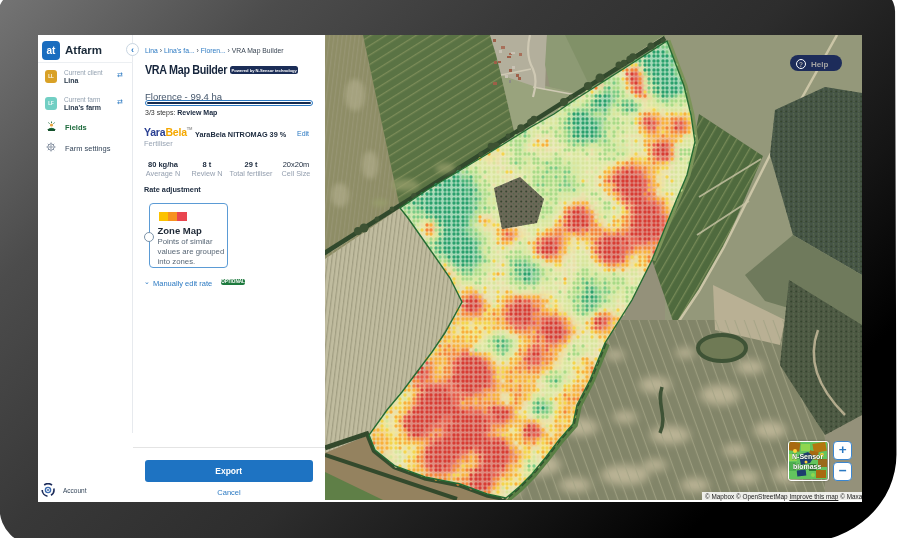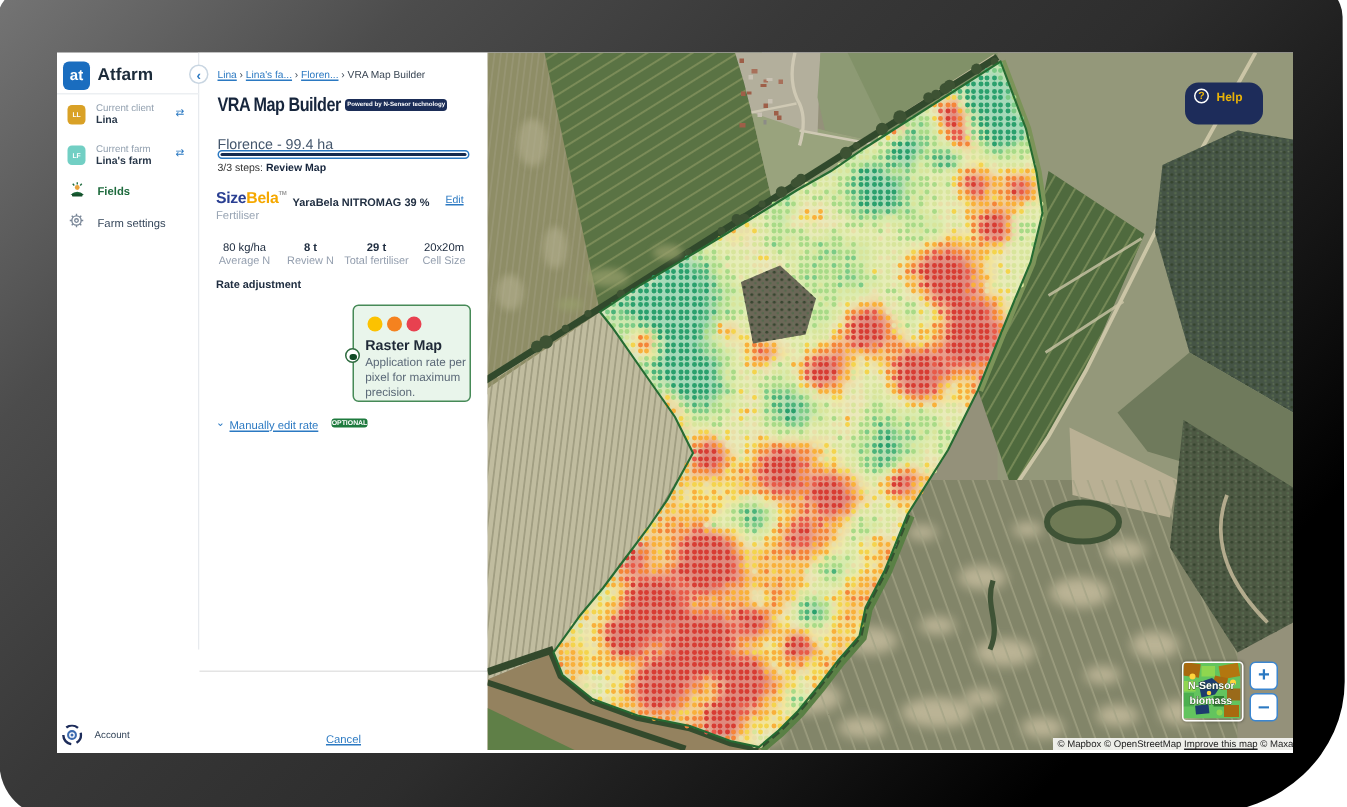--- a/index.html
+++ b/index.html
@@ -1,19 +1,19 @@
 <!DOCTYPE html>
 <html><head><meta charset="utf-8"><style>
 *{margin:0;padding:0;box-sizing:border-box}
 html,body{width:898px;height:538px;background:#fff;font-family:"Liberation Sans",sans-serif;overflow:hidden}
 #stage{position:relative;width:898px;height:538px}
 #bezel{position:absolute;left:-2px;top:-8px;width:897px;height:553px;transform:rotate(-.18deg);transform-origin:0 0;border-top-left-radius:22px;border-top-right-radius:22px;border-bottom-right-radius:95px 88px;border-bottom-left-radius:36px;background:linear-gradient(135deg,#757575 0%,#4c4c4c 20%,#383838 38%,#2d2d2d 55%,#151515 72%,#000 85%)}
 #screen{position:absolute;left:38px;top:35px;width:824px;height:467px;background:#fff;overflow:hidden}
 .abs{position:absolute}
-a{text-decoration:underline;color:#2b79c2}
+a{color:#2b79c2}
 </style></head><body>
 <div id="stage">
 <div id="bezel"></div>
 <div id="screen">
 
 <div class="abs" style="left:0;top:0;width:95px;height:398px;border-right:1px solid #e7eaee">
   <div class="abs" style="left:4px;top:6px;width:18px;height:19px;background:#1a6dbf;border-radius:4px;color:#fff;font-weight:bold;font-size:10px;text-align:center;line-height:19px">at</div>
   <div class="abs" style="left:27px;top:9px;font-size:11.5px;font-weight:bold;color:#1c2b3a">Atfarm</div>
   <div class="abs" style="left:0;top:27px;width:95px;border-top:1px solid #eceff2"></div>
 
@@ -63,52 +63,51 @@
   </div>
   <div class="abs" style="left:12px;top:27px;font-size:13px;font-weight:bold;color:#16253c;letter-spacing:-.4px;transform:scaleX(.83);transform-origin:left;white-space:nowrap">VRA Map Builder</div>
   <div class="abs" style="left:97px;top:31px;width:68px;height:8px;background:#1b2d57;border-radius:2.5px;color:#fff;font-size:5px;font-weight:bold;line-height:8px;white-space:nowrap"><span style="display:inline-block;transform:scale(.82);transform-origin:8px 4px">Powered by N-Sensor technology</span></div>
   <div class="abs" style="left:12px;top:56px;font-size:9.5px;color:#44566c">Florence - 99.4 ha</div>
 
   <div class="abs" style="left:12px;top:65px;width:168px;height:6px;border:1px solid #2b79c2;border-radius:3px;background:#fff">
     <div style="margin:1px;height:2px;background:#152a4e;border-radius:2px"></div>
   </div>
   <div class="abs" style="left:12px;top:74px;font-size:7px;color:#333">3/3 steps: <b style="color:#16253c">Review Map</b></div>
 
-  <div class="abs" style="left:11px;top:90.5px;font-size:10.5px;font-weight:bold;letter-spacing:-.2px"><span style="color:#2a3f92">Size</span><span style="color:#f5a800">Bela</span><span style="font-size:4px;color:#999;vertical-align:top">TM</span></div>
+  <div class="abs" style="left:11px;top:90.5px;font-size:10.5px;font-weight:bold;letter-spacing:-.2px"><span style="color:#2a3f92">Yara</span><span style="color:#f5a800">Bela</span><span style="font-size:4px;color:#999;vertical-align:top">TM</span></div>
   <div class="abs" style="left:62px;top:94.5px;font-size:7.3px;font-weight:bold;color:#212f42">YaraBela NITROMAG 39 %</div>
   <div class="abs" style="left:164px;top:94.5px;font-size:7px"><a>Edit</a></div>
   <div class="abs" style="left:11px;top:103.5px;font-size:7.5px;color:#98a4b3">Fertiliser</div>
 
-  <div class="abs" style="left:30px;top:124.5px;transform:translateX(-50%);font-size:7.5px;font-weight:normal;color:#202e41;white-space:nowrap">80 kg/ha</div>
+  <div class="abs" style="left:30px;top:124.5px;transform:translateX(-50%);font-size:7.5px;font-weight:bold;color:#202e41;white-space:nowrap">80 kg/ha</div>
   <div class="abs" style="left:30px;top:133.5px;transform:translateX(-50%);font-size:7.3px;color:#939eae;white-space:nowrap">Average N</div>
   <div class="abs" style="left:74px;top:124.5px;transform:translateX(-50%);font-size:7.5px;font-weight:bold;color:#202e41;white-space:nowrap">8 t</div>
   <div class="abs" style="left:74px;top:133.5px;transform:translateX(-50%);font-size:7.3px;color:#939eae;white-space:nowrap">Review N</div>
   <div class="abs" style="left:118px;top:124.5px;transform:translateX(-50%);font-size:7.5px;font-weight:bold;color:#202e41;white-space:nowrap">29 t</div>
   <div class="abs" style="left:118px;top:133.5px;transform:translateX(-50%);font-size:7.3px;color:#939eae;white-space:nowrap">Total fertiliser</div>
   <div class="abs" style="left:163px;top:124.5px;transform:translateX(-50%);font-size:7.5px;font-weight:normal;color:#202e41;white-space:nowrap">20x20m</div>
   <div class="abs" style="left:163px;top:133.5px;transform:translateX(-50%);font-size:7.3px;color:#939eae;white-space:nowrap">Cell Size</div>
 
   <div class="abs" style="left:11px;top:150px;font-size:7.3px;font-weight:bold;color:#202e41">Rate adjustment</div>
 
-  <div class="abs" style="left:101.5px;top:168px;width:79px;height:65px;border:1px solid #468a57;border-radius:4px;background:#e9f5eb">
-    <div class="abs" style="left:9px;top:7px;width:10px;height:10px;border-radius:50%;background:#fcc200"></div>
-    <div class="abs" style="left:22px;top:7px;width:10px;height:10px;border-radius:50%;background:#f5821f"></div>
-    <div class="abs" style="left:35px;top:7px;width:10px;height:10px;border-radius:50%;background:#e84150"></div>
-    <div class="abs" style="left:8px;top:21px;font-size:9.5px;font-weight:bold;color:#1f2937">Raster Map</div>
-    <div class="abs" style="left:8px;top:32.5px;font-size:7.8px;color:#5a6877;line-height:10.4px">Application rate per<br>pixel for maximum<br>precision.</div>
-    <div class="abs" style="left:-6px;top:28px;width:10px;height:10px;border-radius:50%;background:#fff;border:1.3px solid #2e6b3f">
-      <div class="abs" style="left:2.6px;top:2.6px;width:4.5px;height:4.5px;border-radius:50%;background:#124a26"></div>
-    </div>
+  <div class="abs" style="left:15.5px;top:168px;width:79px;height:65px;border:1px solid #5b9bd5;border-radius:4px;background:#fff">
+    <div class="abs" style="left:9px;top:8px;width:9.4px;height:9px;background:#fcc200"></div>
+    <div class="abs" style="left:18.4px;top:8px;width:9.4px;height:9px;background:#f79220"></div>
+    <div class="abs" style="left:27.8px;top:8px;width:9.4px;height:9px;background:#e9454f"></div>
+    <div class="abs" style="left:8px;top:21px;font-size:9.5px;font-weight:bold;color:#1f2937">Zone Map</div>
+    <div class="abs" style="left:8px;top:32.5px;font-size:7.8px;color:#5a6877;line-height:10.4px">Points of similar<br>values are grouped<br>into zones.</div>
+    <div class="abs" style="left:-6px;top:28px;width:10px;height:10px;border-radius:50%;background:#fff;border:1.3px solid #7c93a8"></div>
   </div>
 
   <div class="abs" style="left:11px;top:243px;font-size:7px;color:#2b79c2">⌄</div>
   <div class="abs" style="left:20px;top:243.5px;font-size:7.5px"><a>Manually edit rate</a></div>
   <div class="abs" style="left:88px;top:243.5px;width:24px;height:6.5px;background:#1e7a3e;border-radius:2px;color:#fff;font-size:4.6px;font-weight:bold;text-align:center;line-height:6.5px">OPTIONAL</div>
 
   <div class="abs" style="left:0;top:411.5px;width:192px;border-top:1px solid #e4e4e4"></div>
+  <div class="abs" style="left:11.5px;top:424.5px;width:168.5px;height:22.5px;background:#1e73c2;border-radius:3px;color:#fff;font-size:8.5px;font-weight:bold;text-align:center;line-height:22.5px">Export</div>
   <div class="abs" style="left:0;top:453px;width:192px;text-align:center;font-size:7.5px"><a>Cancel</a></div>
 </div>
 
 <svg width="537" height="465" viewBox="0 0 537 465" style="position:absolute;left:287px;top:0">
 <defs>
 <filter id="blur3" x="-20%" y="-20%" width="140%" height="140%">
             <feGaussianBlur stdDeviation="2.5"></feGaussianBlur>
           </filter>
 <filter id="blur4" x="-40%" y="-40%" width="180%" height="180%">
             <feGaussianBlur stdDeviation="4"></feGaussianBlur>
@@ -284,21 +283,21 @@
           <path stroke="#d8e59c" d="M315 35h0M293 39h0M320 44h0M298 48h0M320 48h0M275 53h0M298 53h0M320 53h0M262 57h0M271 57h0M302 61h0M307 61h0M324 61h0M253 66h0M258 66h0M311 66h0M315 66h0M324 66h0M329 66h0M249 70h0M253 70h0M324 70h0M329 70h0M333 70h0M338 70h0M351 70h0M360 70h0M235 75h0M289 75h0M315 75h0M333 75h0M342 75h0M347 75h0M351 75h0M356 75h0M364 75h0M231 79h0M235 79h0M240 79h0M289 79h0M293 79h0M307 79h0M311 79h0M222 84h0M226 84h0M231 84h0M284 84h0M298 84h0M302 84h0M307 84h0M213 88h0M222 88h0M226 88h0M231 88h0M302 88h0M209 93h0M218 93h0M222 93h0M231 93h0M289 93h0M298 93h0M302 93h0M307 93h0M204 97h0M209 97h0M213 97h0M226 97h0M235 97h0M284 97h0M293 97h0M302 97h0M307 97h0M311 97h0M209 101h0M218 101h0M226 101h0M284 101h0M293 101h0M298 101h0M360 101h0M364 101h0M369 101h0M204 106h0M226 106h0M231 106h0M289 106h0M293 106h0M302 106h0M360 106h0M364 106h0M369 106h0M178 110h0M182 110h0M200 110h0M226 110h0M231 110h0M235 110h0M240 110h0M267 110h0M271 110h0M293 110h0M298 110h0M311 110h0M351 110h0M356 110h0M360 110h0M364 110h0M369 110h0M178 115h0M182 115h0M200 115h0M213 115h0M218 115h0M235 115h0M253 115h0M262 115h0M271 115h0M275 115h0M293 115h0M298 115h0M302 115h0M311 115h0M315 115h0M351 115h0M182 119h0M186 119h0M213 119h0M218 119h0M222 119h0M226 119h0M235 119h0M240 119h0M249 119h0M253 119h0M258 119h0M271 119h0M284 119h0M289 119h0M302 119h0M351 119h0M169 124h0M178 124h0M182 124h0M200 124h0M204 124h0M218 124h0M222 124h0M226 124h0M240 124h0M244 124h0M249 124h0M253 124h0M258 124h0M267 124h0M271 124h0M293 124h0M298 124h0M351 124h0M360 124h0M364 124h0M151 128h0M155 128h0M160 128h0M169 128h0M178 128h0M182 128h0M204 128h0M240 128h0M249 128h0M253 128h0M258 128h0M262 128h0M267 128h0M271 128h0M275 128h0M280 128h0M347 128h0M351 128h0M356 128h0M360 128h0M146 133h0M155 133h0M160 133h0M164 133h0M169 133h0M173 133h0M182 133h0M186 133h0M191 133h0M200 133h0M204 133h0M209 133h0M218 133h0M249 133h0M253 133h0M258 133h0M262 133h0M267 133h0M275 133h0M351 133h0M356 133h0M360 133h0M155 137h0M164 137h0M169 137h0M178 137h0M191 137h0M195 137h0M200 137h0M204 137h0M249 137h0M253 137h0M258 137h0M271 137h0M347 137h0M351 137h0M356 137h0M360 137h0M164 142h0M169 142h0M173 142h0M191 142h0M204 142h0M253 142h0M258 142h0M262 142h0M267 142h0M347 142h0M351 142h0M356 142h0M360 142h0M155 146h0M164 146h0M169 146h0M173 146h0M178 146h0M200 146h0M204 146h0M253 146h0M267 146h0M342 146h0M351 146h0M356 146h0M173 150h0M262 150h0M267 150h0M342 150h0M347 150h0M351 150h0M164 155h0M169 155h0M222 155h0M253 155h0M258 155h0M262 155h0M267 155h0M275 155h0M338 155h0M342 155h0M347 155h0M351 155h0M356 155h0M169 159h0M235 159h0M240 159h0M244 159h0M249 159h0M253 159h0M262 159h0M275 159h0M351 159h0M164 164h0M169 164h0M222 164h0M235 164h0M240 164h0M244 164h0M262 164h0M267 164h0M271 164h0M347 164h0M351 164h0M164 168h0M169 168h0M226 168h0M267 168h0M275 168h0M231 173h0M235 173h0M271 173h0M275 173h0M293 173h0M347 173h0M169 177h0M173 177h0M231 177h0M275 177h0M280 177h0M284 177h0M293 177h0M169 182h0M173 182h0M222 182h0M226 182h0M275 182h0M284 182h0M97 186h0M102 186h0M173 186h0M213 186h0M218 186h0M222 186h0M226 186h0M284 186h0M93 190h0M151 190h0M155 190h0M200 190h0M204 190h0M209 190h0M213 190h0M218 190h0M222 190h0M226 190h0M93 195h0M155 195h0M204 195h0M209 195h0M218 195h0M111 199h0M160 199h0M164 199h0M209 199h0M102 204h0M164 204h0M200 204h0M164 208h0M169 208h0M191 208h0M200 208h0M160 213h0M173 213h0M182 213h0M191 213h0M195 213h0M200 213h0M244 213h0M160 217h0M169 217h0M178 217h0M182 217h0M200 217h0M204 217h0M244 217h0M253 217h0M258 217h0M164 222h0M169 222h0M173 222h0M178 222h0M253 222h0M258 222h0M262 222h0M173 226h0M182 226h0M209 226h0M213 226h0M218 226h0M244 226h0M253 226h0M258 226h0M262 226h0M160 230h0M164 230h0M169 230h0M182 230h0M240 230h0M253 230h0M258 230h0M262 230h0M267 230h0M160 235h0M164 235h0M169 235h0M173 235h0M178 235h0M182 235h0M222 235h0M244 235h0M253 235h0M267 235h0M271 235h0M307 235h0M311 235h0M182 239h0M222 239h0M226 239h0M231 239h0M235 239h0M244 239h0M249 239h0M267 239h0M275 239h0M280 239h0M284 239h0M293 239h0M298 239h0M302 239h0M307 239h0M311 239h0M133 244h0M151 244h0M160 244h0M173 244h0M178 244h0M182 244h0M218 244h0M226 244h0M235 244h0M244 244h0M249 244h0M275 244h0M284 244h0M302 244h0M311 244h0M315 244h0M133 248h0M138 248h0M142 248h0M146 248h0M160 248h0M164 248h0M169 248h0M182 248h0M218 248h0M222 248h0M226 248h0M244 248h0M302 248h0M311 248h0M133 253h0M151 253h0M155 253h0M169 253h0M173 253h0M186 253h0M191 253h0M204 253h0M213 253h0M222 253h0M226 253h0M231 253h0M244 253h0M289 253h0M298 253h0M155 257h0M195 257h0M209 257h0M213 257h0M293 257h0M298 257h0M231 262h0M235 262h0M240 262h0M284 262h0M289 262h0M293 262h0M298 262h0M307 262h0M169 266h0M226 266h0M235 266h0M240 266h0M244 266h0M289 266h0M298 266h0M169 271h0M226 271h0M240 271h0M244 271h0M280 271h0M284 271h0M289 271h0M302 271h0M240 275h0M244 275h0M289 275h0M244 279h0M249 279h0M267 279h0M293 279h0M298 279h0M253 284h0M258 284h0M258 288h0M253 293h0M169 297h0M173 297h0M178 297h0M164 302h0M182 302h0M258 302h0M262 302h0M160 306h0M191 306h0M249 306h0M253 306h0M258 306h0M262 306h0M267 306h0M271 306h0M151 311h0M155 311h0M160 311h0M191 311h0M244 311h0M253 311h0M267 311h0M271 311h0M155 315h0M160 315h0M164 315h0M186 315h0M244 315h0M253 315h0M258 315h0M262 315h0M267 315h0M169 319h0M182 319h0M186 319h0M258 319h0M267 319h0M173 324h0M178 324h0M182 324h0M240 324h0M249 324h0M240 328h0M244 328h0M240 333h0M244 333h0M235 337h0M244 337h0M218 342h0M240 342h0M213 346h0M218 346h0M244 346h0M222 351h0M235 351h0M218 355h0M222 355h0M226 355h0M231 355h0M235 355h0M75 360h0M209 360h0M213 360h0M222 360h0M226 360h0M80 364h0M209 364h0M222 364h0M204 368h0M204 373h0M204 377h0M209 382h0M62 386h0M62 391h0M222 391h0M71 417h0M75 417h0M209 417h0M66 422h0M75 422h0M209 422h0M71 426h0M75 426h0M200 426h0M209 426h0M200 431h0M200 435h0M200 440h0M204 440h0M178 453h0M182 457h0M186 457h0"></path>
           <path stroke="#e9dfa8" d="M298 39h0M302 57h0M258 61h0M320 66h0M320 70h0M320 75h0M324 75h0M338 75h0M360 75h0M338 79h0M311 93h0M213 101h0M222 101h0M302 101h0M307 101h0M311 101h0M315 101h0M209 106h0M218 106h0M307 106h0M315 106h0M204 110h0M302 110h0M307 110h0M315 110h0M204 115h0M209 115h0M222 115h0M226 115h0M231 115h0M267 115h0M307 115h0M169 119h0M173 119h0M244 119h0M267 119h0M307 119h0M315 119h0M320 119h0M160 124h0M164 124h0M173 124h0M262 124h0M302 124h0M164 128h0M173 128h0M284 128h0M289 128h0M178 133h0M271 133h0M280 133h0M347 133h0M173 137h0M262 137h0M267 137h0M275 137h0M338 137h0M342 137h0M160 142h0M178 142h0M182 142h0M186 142h0M195 142h0M271 142h0M333 142h0M338 142h0M182 146h0M262 146h0M271 146h0M275 146h0M333 146h0M338 146h0M169 150h0M271 150h0M338 150h0M356 150h0M271 155h0M333 155h0M258 159h0M280 159h0M333 159h0M338 159h0M249 164h0M253 164h0M258 164h0M280 164h0M284 164h0M235 168h0M244 168h0M271 168h0M289 168h0M347 168h0M267 173h0M235 177h0M271 177h0M289 177h0M160 182h0M164 182h0M231 182h0M271 182h0M293 182h0M169 186h0M275 186h0M280 186h0M97 190h0M164 190h0M280 190h0M160 195h0M164 195h0M169 195h0M195 195h0M200 195h0M97 199h0M169 199h0M195 199h0M200 199h0M204 199h0M169 204h0M195 204h0M204 204h0M209 204h0M249 204h0M249 208h0M258 208h0M169 213h0M186 213h0M204 213h0M249 213h0M258 213h0M173 217h0M249 217h0M262 217h0M240 222h0M244 222h0M249 222h0M311 222h0M178 226h0M240 226h0M249 226h0M267 226h0M307 226h0M311 226h0M173 230h0M218 230h0M222 230h0M226 230h0M244 230h0M249 230h0M271 230h0M307 230h0M124 235h0M231 235h0M235 235h0M240 235h0M249 235h0M275 235h0M293 235h0M302 235h0M315 235h0M129 239h0M164 239h0M240 239h0M315 239h0M164 244h0M307 244h0M173 248h0M178 248h0M231 248h0M235 248h0M307 248h0M138 253h0M164 253h0M178 253h0M182 253h0M218 253h0M235 253h0M240 253h0M164 257h0M169 257h0M178 257h0M191 257h0M200 257h0M204 257h0M218 257h0M222 257h0M226 257h0M231 257h0M240 257h0M160 262h0M164 262h0M169 262h0M218 262h0M222 262h0M164 266h0M293 266h0M222 271h0M235 271h0M293 271h0M298 271h0M235 275h0M275 275h0M284 275h0M298 275h0M289 279h0M249 284h0M262 284h0M146 288h0M249 288h0M253 288h0M133 293h0M146 293h0M155 293h0M258 293h0M133 297h0M160 297h0M182 297h0M253 297h0M262 297h0M160 302h0M186 302h0M191 302h0M249 302h0M271 302h0M155 306h0M275 306h0M262 311h0M275 311h0M146 315h0M191 315h0M240 315h0M271 315h0M235 319h0M240 319h0M262 319h0M271 319h0M169 324h0M235 324h0M253 324h0M267 324h0M173 328h0M182 328h0M231 328h0M235 328h0M253 328h0M271 328h0M231 333h0M235 333h0M258 333h0M222 337h0M249 337h0M244 342h0M249 342h0M258 342h0M178 346h0M240 346h0M213 351h0M218 351h0M84 360h0M178 360h0M182 360h0M218 360h0M231 360h0M178 364h0M182 364h0M71 368h0M182 368h0M200 368h0M231 368h0M200 373h0M231 373h0M71 377h0M195 377h0M57 382h0M66 382h0M204 382h0M226 382h0M66 386h0M218 386h0M222 386h0M226 386h0M53 391h0M66 391h0M218 391h0M66 395h0M71 395h0M186 395h0M222 395h0M71 400h0M226 400h0M191 408h0M80 413h0M89 413h0M195 413h0M209 413h0M213 413h0M62 417h0M66 417h0M84 417h0M62 422h0M71 422h0M80 422h0M213 422h0M66 426h0M213 426h0M71 431h0M80 431h0M213 431h0M195 435h0M191 444h0M186 453h0M191 453h0M169 457h0M178 457h0M178 462h0M182 462h0"></path>
           <path stroke="#e85a48" d="M302 39h0M311 39h0M311 44h0M307 48h0M311 53h0M315 53h0M311 57h0M315 57h0M320 84h0M324 84h0M320 88h0M329 88h0M351 88h0M356 88h0M324 93h0M329 93h0M356 93h0M329 110h0M342 110h0M329 115h0M342 115h0M329 119h0M333 124h0M338 124h0M342 124h0M298 133h0M307 133h0M293 137h0M298 137h0M311 137h0M315 137h0M289 142h0M315 142h0M284 146h0M320 146h0M320 150h0M289 155h0M320 155h0M298 159h0M324 159h0M298 164h0M320 164h0M302 168h0M307 168h0M324 168h0M329 168h0M253 173h0M258 173h0M302 173h0M307 173h0M333 173h0M244 177h0M258 177h0M307 177h0M333 177h0M240 182h0M262 182h0M307 182h0M338 182h0M262 186h0M307 186h0M338 186h0M240 190h0M338 190h0M244 195h0M253 195h0M262 195h0M307 195h0M338 195h0M182 199h0M280 199h0M293 199h0M302 199h0M218 204h0M222 204h0M226 204h0M231 204h0M275 204h0M302 204h0M307 204h0M311 204h0M329 204h0M333 204h0M213 208h0M218 208h0M231 208h0M271 208h0M298 208h0M307 208h0M311 208h0M315 208h0M320 208h0M213 213h0M298 213h0M302 213h0M307 213h0M213 217h0M231 217h0M271 217h0M298 217h0M329 217h0M222 222h0M275 222h0M298 222h0M280 226h0M284 226h0M289 226h0M293 226h0M298 226h0M146 262h0M138 266h0M191 266h0M200 266h0M204 266h0M138 271h0M155 271h0M182 271h0M186 271h0M142 275h0M151 275h0M209 275h0M213 275h0M182 279h0M182 284h0M186 284h0M218 284h0M222 284h0M226 284h0M231 284h0M271 284h0M280 284h0M186 288h0M191 288h0M195 288h0M204 288h0M209 288h0M218 288h0M235 288h0M280 288h0M191 293h0M195 293h0M200 293h0M271 293h0M275 293h0M213 297h0M218 297h0M240 297h0M213 302h0M213 306h0M222 306h0M226 306h0M231 306h0M209 311h0M213 311h0M222 311h0M204 315h0M209 315h0M213 315h0M222 315h0M138 319h0M142 319h0M204 319h0M133 324h0M155 324h0M200 324h0M209 324h0M213 324h0M102 328h0M129 328h0M160 328h0M204 328h0M209 328h0M213 328h0M129 333h0M204 333h0M102 337h0M129 337h0M164 337h0M89 342h0M93 342h0M97 342h0M102 342h0M164 342h0M97 346h0M124 346h0M164 346h0M93 351h0M97 351h0M102 351h0M106 351h0M111 351h0M115 351h0M120 351h0M124 351h0M129 351h0M164 351h0M124 355h0M129 355h0M133 355h0M151 355h0M155 355h0M93 360h0M124 360h0M129 360h0M133 360h0M138 360h0M142 360h0M146 360h0M93 364h0M129 364h0M133 364h0M138 364h0M93 368h0M129 368h0M133 368h0M89 373h0M133 373h0M146 373h0M164 373h0M173 373h0M178 373h0M84 377h0M142 377h0M146 377h0M151 377h0M155 377h0M164 377h0M80 382h0M120 382h0M124 382h0M160 382h0M164 382h0M169 382h0M182 382h0M80 386h0M115 386h0M120 386h0M124 386h0M164 386h0M169 386h0M173 386h0M178 386h0M106 391h0M111 391h0M115 391h0M120 391h0M164 391h0M209 391h0M102 395h0M106 395h0M120 395h0M164 395h0M213 395h0M84 400h0M97 400h0M102 400h0M111 400h0M120 400h0M124 400h0M160 400h0M200 400h0M209 400h0M213 400h0M106 404h0M111 404h0M115 404h0M164 404h0M169 404h0M173 404h0M106 408h0M102 413h0M151 413h0M182 413h0M138 417h0M142 417h0M151 417h0M133 422h0M182 422h0M102 426h0M129 426h0M155 426h0M182 426h0M102 431h0M124 431h0M155 431h0M106 435h0M120 435h0M124 435h0M146 435h0M169 435h0M173 435h0M178 435h0M169 440h0M173 440h0M146 453h0M151 453h0"></path>
           <path stroke="#d83c33" d="M307 39h0M307 44h0M311 48h0M324 88h0M351 93h0M333 110h0M338 110h0M333 115h0M338 115h0M333 119h0M338 119h0M342 119h0M302 137h0M307 137h0M293 142h0M298 142h0M302 142h0M307 142h0M311 142h0M289 146h0M293 146h0M298 146h0M302 146h0M307 146h0M311 146h0M315 146h0M293 150h0M298 150h0M302 150h0M307 150h0M311 150h0M315 150h0M293 155h0M298 155h0M302 155h0M307 155h0M311 155h0M315 155h0M302 159h0M307 159h0M311 159h0M315 159h0M302 164h0M307 164h0M311 164h0M315 164h0M311 168h0M315 168h0M320 168h0M311 173h0M315 173h0M320 173h0M324 173h0M329 173h0M249 177h0M253 177h0M311 177h0M315 177h0M320 177h0M324 177h0M329 177h0M244 182h0M249 182h0M253 182h0M258 182h0M311 182h0M315 182h0M320 182h0M324 182h0M329 182h0M333 182h0M244 186h0M249 186h0M253 186h0M258 186h0M311 186h0M315 186h0M320 186h0M324 186h0M329 186h0M333 186h0M244 190h0M249 190h0M253 190h0M258 190h0M262 190h0M307 190h0M311 190h0M315 190h0M320 190h0M324 190h0M329 190h0M333 190h0M249 195h0M311 195h0M315 195h0M320 195h0M324 195h0M329 195h0M333 195h0M307 199h0M311 199h0M315 199h0M320 199h0M324 199h0M329 199h0M333 199h0M280 204h0M284 204h0M289 204h0M293 204h0M298 204h0M315 204h0M320 204h0M324 204h0M222 208h0M226 208h0M275 208h0M280 208h0M284 208h0M289 208h0M293 208h0M302 208h0M218 213h0M222 213h0M226 213h0M231 213h0M275 213h0M280 213h0M284 213h0M289 213h0M293 213h0M218 217h0M222 217h0M226 217h0M275 217h0M280 217h0M284 217h0M289 217h0M293 217h0M280 222h0M284 222h0M289 222h0M293 222h0M142 266h0M146 266h0M151 266h0M195 266h0M142 271h0M146 271h0M151 271h0M191 271h0M195 271h0M200 271h0M204 271h0M146 275h0M186 275h0M191 275h0M195 275h0M200 275h0M204 275h0M186 279h0M191 279h0M195 279h0M200 279h0M204 279h0M191 284h0M195 284h0M200 284h0M204 284h0M275 284h0M200 288h0M222 288h0M226 288h0M231 288h0M271 288h0M275 288h0M218 293h0M222 293h0M226 293h0M231 293h0M235 293h0M222 297h0M226 297h0M231 297h0M235 297h0M222 302h0M226 302h0M231 302h0M235 302h0M209 319h0M213 319h0M138 324h0M142 324h0M146 324h0M151 324h0M204 324h0M133 328h0M138 328h0M142 328h0M146 328h0M151 328h0M155 328h0M97 333h0M133 333h0M138 333h0M142 333h0M146 333h0M151 333h0M155 333h0M160 333h0M93 337h0M97 337h0M133 337h0M138 337h0M142 337h0M146 337h0M151 337h0M155 337h0M160 337h0M129 342h0M133 342h0M138 342h0M142 342h0M146 342h0M151 342h0M155 342h0M160 342h0M129 346h0M133 346h0M138 346h0M142 346h0M146 346h0M151 346h0M155 346h0M160 346h0M133 351h0M138 351h0M142 351h0M146 351h0M151 351h0M155 351h0M160 351h0M97 355h0M102 355h0M106 355h0M111 355h0M115 355h0M120 355h0M138 355h0M142 355h0M146 355h0M97 360h0M102 360h0M106 360h0M111 360h0M115 360h0M120 360h0M97 364h0M102 364h0M106 364h0M111 364h0M115 364h0M120 364h0M124 364h0M97 368h0M102 368h0M106 368h0M111 368h0M115 368h0M120 368h0M124 368h0M93 373h0M97 373h0M102 373h0M106 373h0M111 373h0M115 373h0M120 373h0M124 373h0M129 373h0M169 373h0M89 377h0M93 377h0M97 377h0M102 377h0M106 377h0M111 377h0M115 377h0M120 377h0M124 377h0M129 377h0M133 377h0M138 377h0M169 377h0M173 377h0M178 377h0M182 377h0M84 382h0M89 382h0M93 382h0M97 382h0M102 382h0M106 382h0M111 382h0M115 382h0M129 382h0M133 382h0M138 382h0M142 382h0M146 382h0M151 382h0M155 382h0M173 382h0M178 382h0M84 386h0M89 386h0M93 386h0M97 386h0M102 386h0M106 386h0M111 386h0M129 386h0M133 386h0M138 386h0M142 386h0M146 386h0M151 386h0M155 386h0M160 386h0M80 391h0M84 391h0M89 391h0M93 391h0M97 391h0M102 391h0M124 391h0M129 391h0M133 391h0M138 391h0M142 391h0M146 391h0M151 391h0M155 391h0M160 391h0M204 391h0M84 395h0M89 395h0M93 395h0M97 395h0M124 395h0M129 395h0M133 395h0M138 395h0M142 395h0M146 395h0M151 395h0M155 395h0M160 395h0M200 395h0M204 395h0M209 395h0M89 400h0M93 400h0M129 400h0M133 400h0M138 400h0M142 400h0M146 400h0M151 400h0M155 400h0M204 400h0M120 404h0M124 404h0M129 404h0M133 404h0M138 404h0M142 404h0M146 404h0M151 404h0M155 404h0M160 404h0M111 408h0M115 408h0M120 408h0M124 408h0M129 408h0M133 408h0M138 408h0M142 408h0M146 408h0M151 408h0M155 408h0M160 408h0M164 408h0M169 408h0M173 408h0M178 408h0M106 413h0M111 413h0M115 413h0M120 413h0M124 413h0M129 413h0M133 413h0M138 413h0M142 413h0M146 413h0M155 413h0M160 413h0M164 413h0M169 413h0M173 413h0M178 413h0M102 417h0M106 417h0M111 417h0M115 417h0M120 417h0M124 417h0M129 417h0M133 417h0M155 417h0M160 417h0M164 417h0M169 417h0M173 417h0M178 417h0M182 417h0M102 422h0M106 422h0M111 422h0M115 422h0M120 422h0M124 422h0M129 422h0M155 422h0M160 422h0M164 422h0M169 422h0M173 422h0M178 422h0M106 426h0M111 426h0M115 426h0M120 426h0M124 426h0M160 426h0M164 426h0M169 426h0M173 426h0M178 426h0M106 431h0M111 431h0M115 431h0M120 431h0M160 431h0M164 431h0M169 431h0M173 431h0M178 431h0M111 435h0M115 435h0M151 435h0M155 435h0M160 435h0M164 435h0M146 440h0M151 440h0M155 440h0M160 440h0M164 440h0M146 444h0M151 444h0M155 444h0M160 444h0M164 444h0M146 449h0M151 449h0M155 449h0M160 449h0M164 449h0M155 453h0M160 453h0"></path>
         </g>
         <polygon points="169,153 195,142 219,164 212,188 177,194" fill="#6b6757"></polygon>
         <polygon points="169,153 195,142 219,164 212,188 177,194" fill="url(#spk)"></polygon>
         <polygon points="342,6 359,51 366,80 370,107 362,140 351,166 342,188 327,225 307,265 280,308 265,345 252,370 248,389 234,405 221,422 207,439 194,452 181,463 162,459 135,449 100,442 70,431 50,415 44,400 62,375 77,357 92,337 107,317 120,298 137,267 125,243 104,213 83,183 75,173 102,155 139,133 177,110 206,92 229,79 251,64 295,36" fill="none" stroke="#256b32" stroke-width="1.4"></polygon>
 </svg>
 
-<div class="abs" style="left:752px;top:20px;width:52px;height:28px;background:#1d2c5a;border-radius:9px;color:#eab308">
+<div class="abs" style="left:752px;top:20px;width:52px;height:16px;background:#1d2c5a;border-radius:9px;color:#a3a3a3">
   <div class="abs" style="left:6px;top:3.5px;width:10px;height:10px;border:1.2px solid #fff;border-radius:50%;font-size:7px;text-align:center;line-height:10px;font-weight:bold">?</div>
   <div class="abs" style="left:21px;top:4.5px;font-size:8px;font-weight:bold">Help</div>
 </div>
 <div class="abs" style="left:749.5px;top:405.5px;width:41px;height:40px;border:1.5px solid #fff;border-radius:3px;overflow:hidden;box-shadow:0 0 2px rgba(0,0,0,.35)">
   <svg width="38" height="37" viewBox="0 0 38 37">
     <rect width="38" height="37" fill="#63c45e"></rect>
     <rect x="0" y="0" width="11" height="9" fill="#a8690f" transform="rotate(8 5 4)"></rect>
     <rect x="24" y="1" width="13" height="9" fill="#b3770f" transform="rotate(-10 30 5)"></rect>
     <rect x="20" y="9" width="9" height="8" fill="#a8690f" transform="rotate(12 24 13)"></rect>
     <rect x="29" y="17" width="9" height="8" fill="#9a6a1a"></rect>

